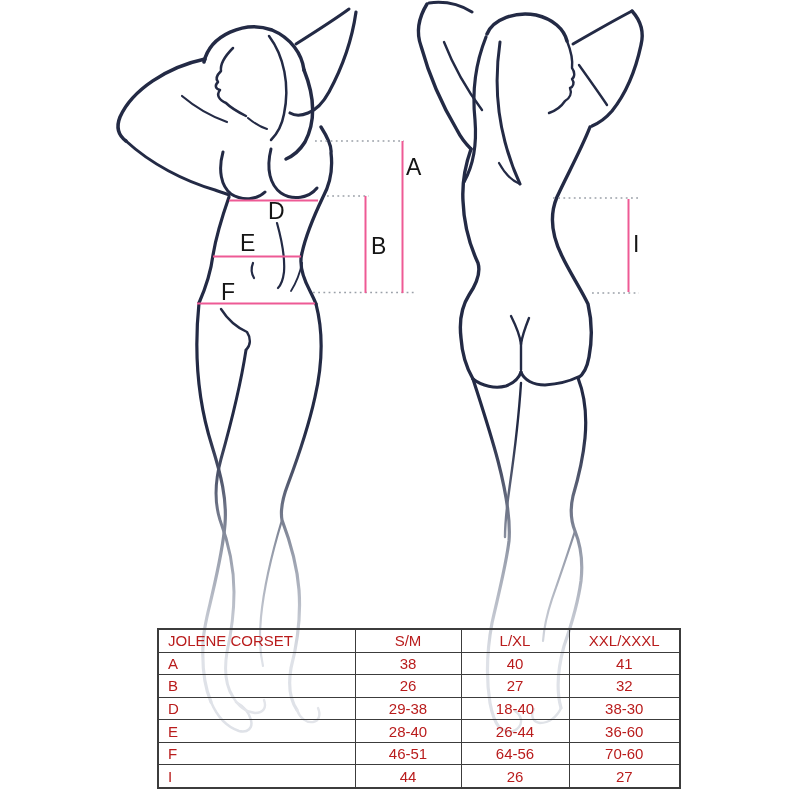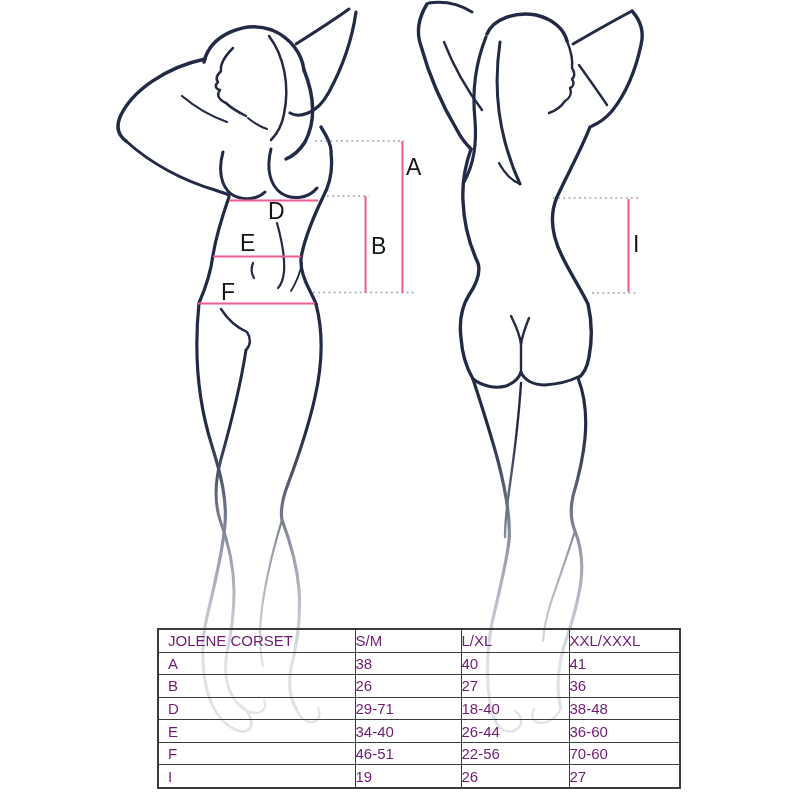--- a/index.html
+++ b/index.html
@@ -19,27 +19,27 @@
     font-family:"Liberation Sans", sans-serif;
   }
   table.size-table{
     position:absolute;
     left:157px;top:628px;
     width:522px;height:161px;
     border-collapse:collapse;
     table-layout:fixed;
     background:transparent;
     font-size:15px;
-    color:#701a75;
+    color:#b91c1c;
   }
   table.size-table td{
     border:1.6px solid #3c3c3c;
     height:21px;
     padding:0;
-    text-align:left;
+    text-align:center;
     vertical-align:middle;
     background:transparent;
     overflow:hidden;
     white-space:nowrap;
   }
   table.size-table{border:2px solid #3c3c3c;}
   table.size-table td.c0{
     text-align:left;
     padding-left:9px;
   }
@@ -173,42 +173,42 @@
     <tr>
       <td class="c0">A</td>
       <td>38</td>
       <td>40</td>
       <td>41</td>
     </tr>
     <tr>
       <td class="c0">B</td>
       <td>26</td>
       <td>27</td>
-      <td>36</td>
+      <td>32</td>
     </tr>
     <tr>
       <td class="c0">D</td>
-      <td>29-71</td>
+      <td>29-38</td>
       <td>18-40</td>
-      <td>38-48</td>
+      <td>38-30</td>
     </tr>
     <tr>
       <td class="c0">E</td>
-      <td>34-40</td>
+      <td>28-40</td>
       <td>26-44</td>
       <td>36-60</td>
     </tr>
     <tr>
       <td class="c0">F</td>
       <td>46-51</td>
-      <td>22-56</td>
+      <td>64-56</td>
       <td>70-60</td>
     </tr>
     <tr>
       <td class="c0">I</td>
-      <td>19</td>
+      <td>44</td>
       <td>26</td>
       <td>27</td>
     </tr>
   </tbody>
     </table>
 
 </div>
 
 </body></html>

